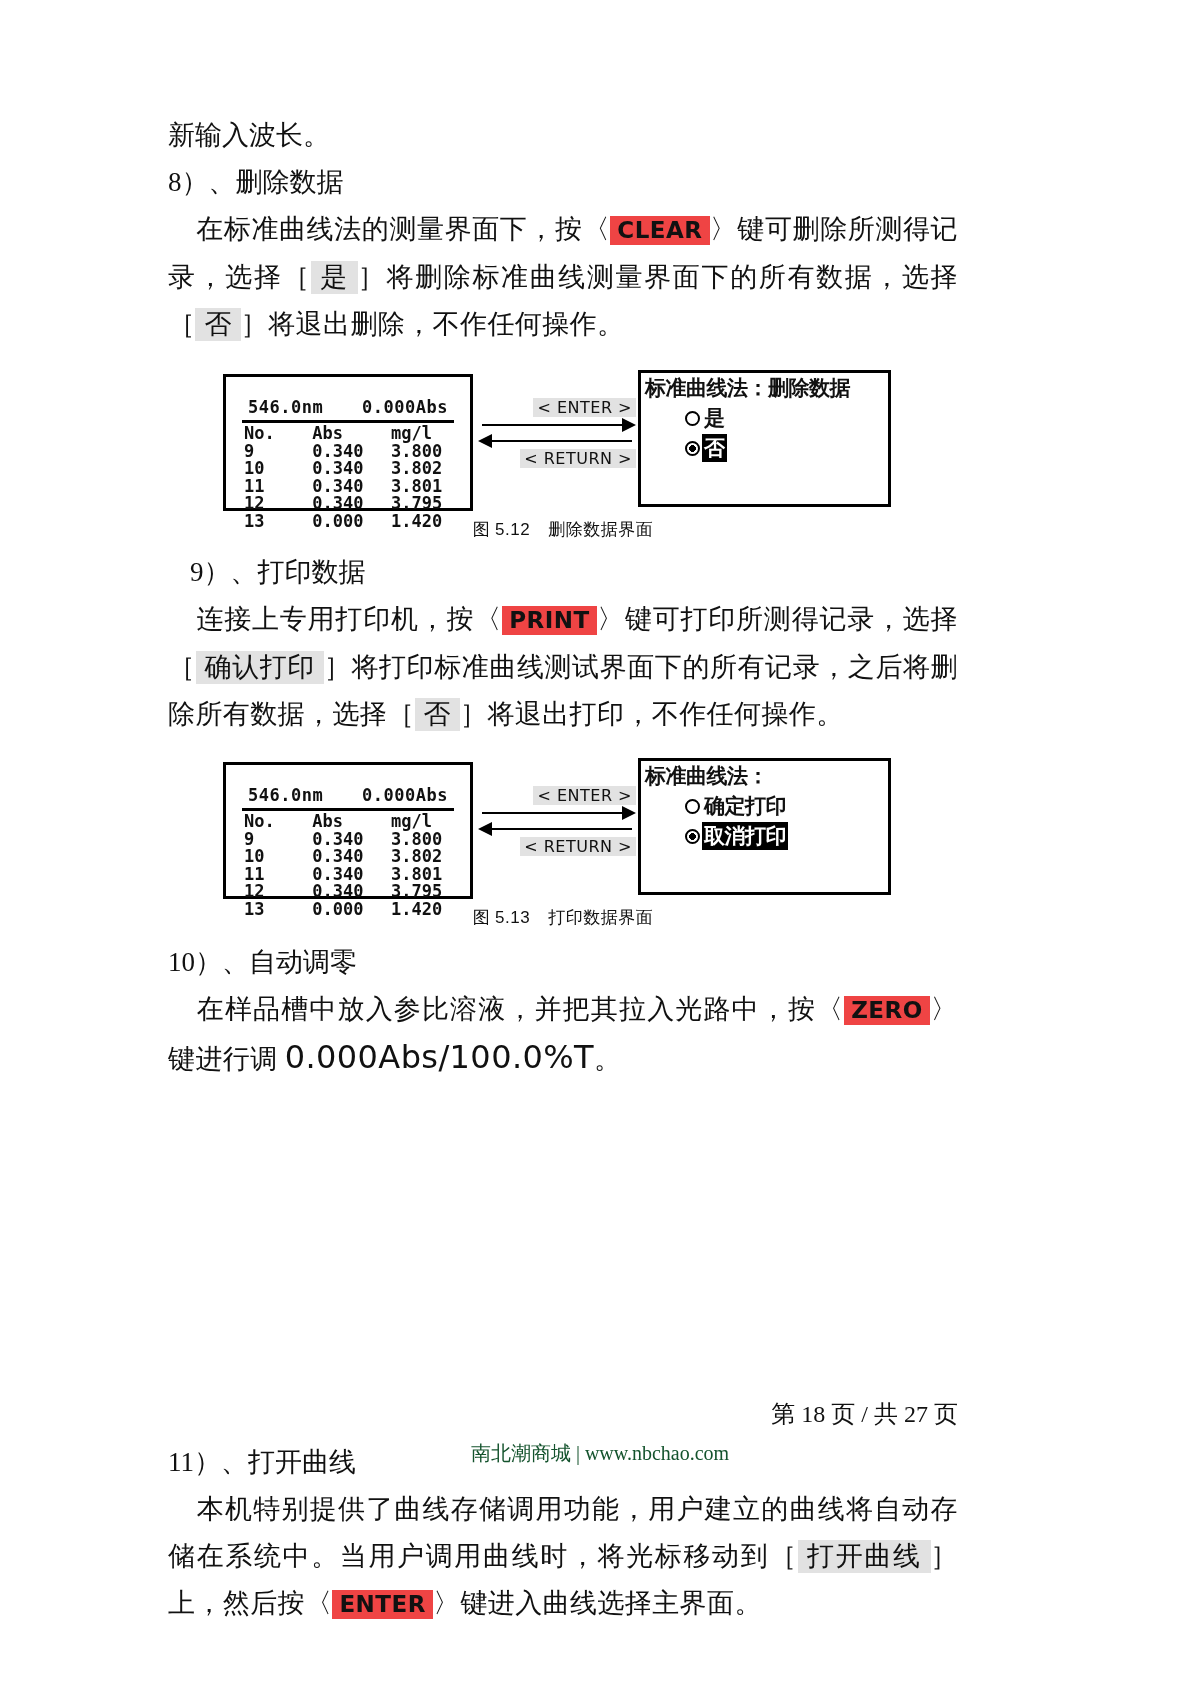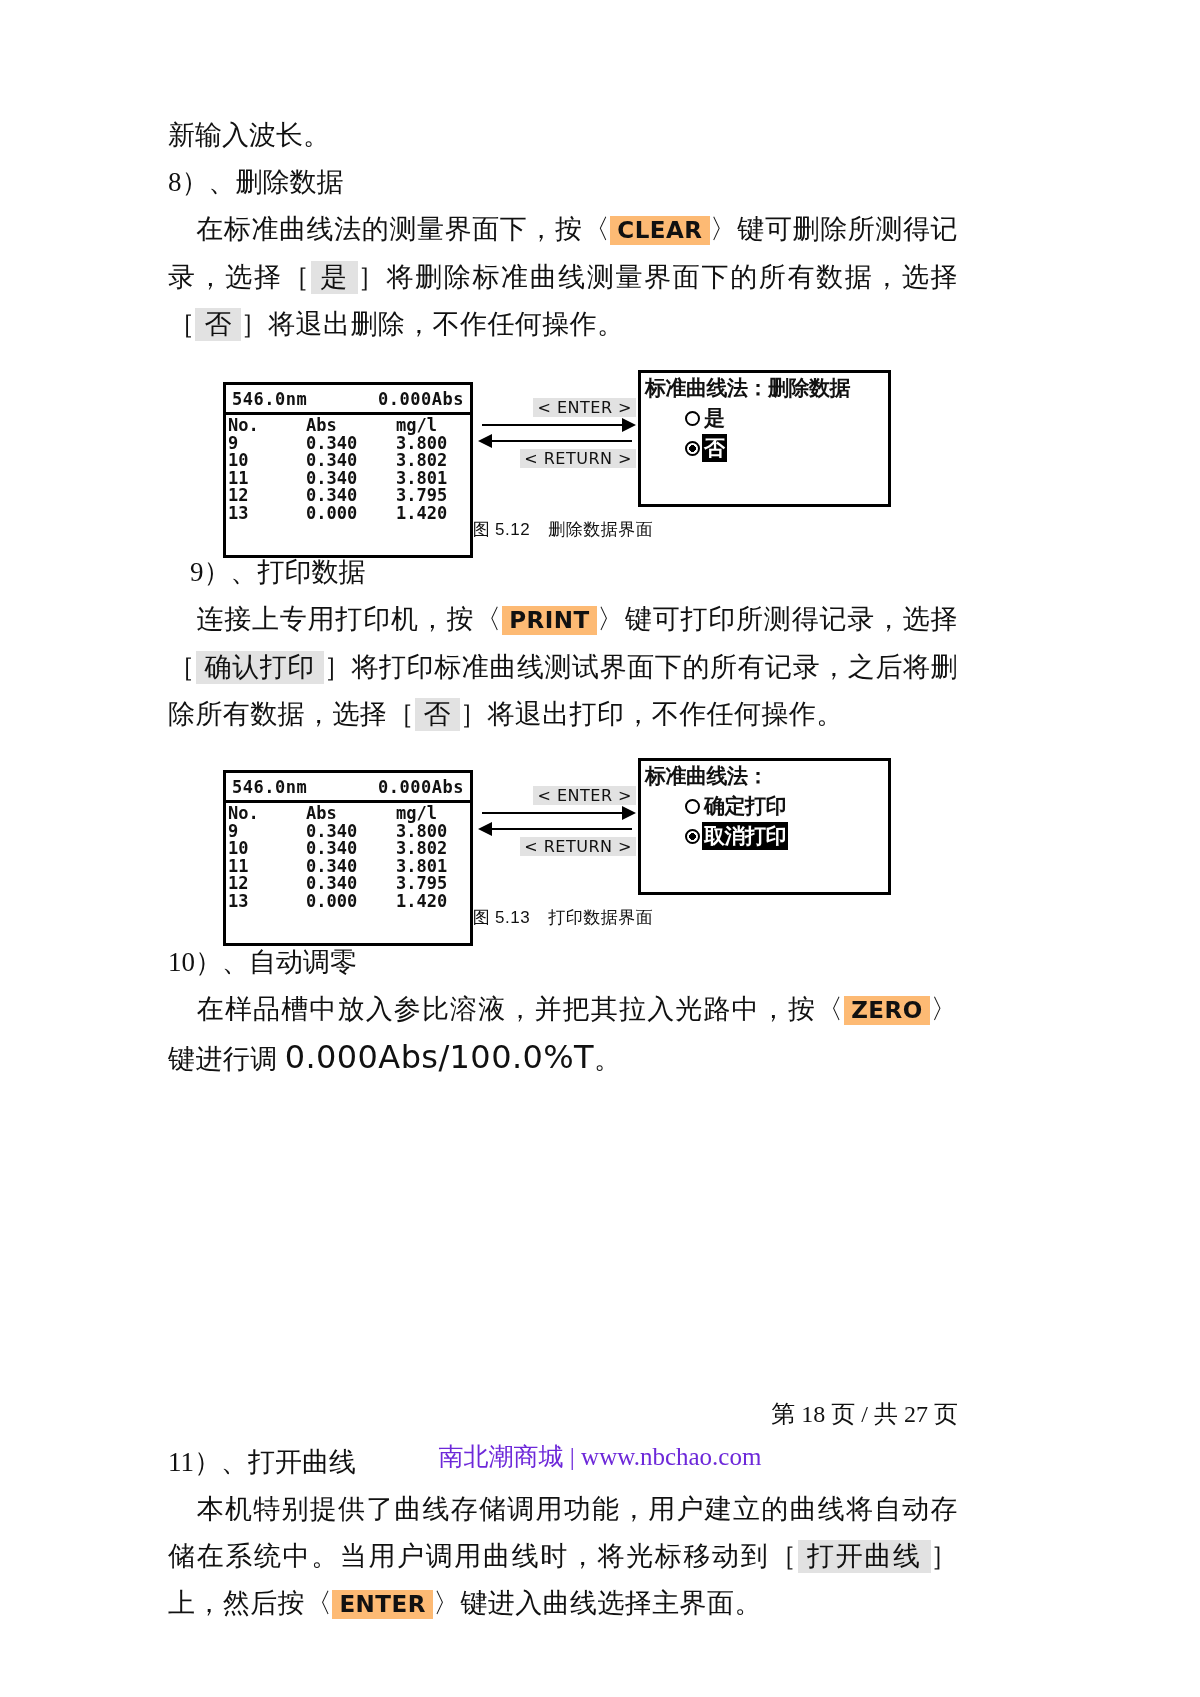--- a/index.html
+++ b/index.html
@@ -24,21 +24,21 @@
     font-family:"Liberation Serif","DejaVu Serif",serif;
   }
   .heading {
     font-size:27px;
     line-height:47px;
     margin:0;
     font-family:"Liberation Serif","DejaVu Serif",serif;
   }
   .sp { display:inline-block; width:28px; }
   .key {
-    background:#fdba74;
+    background:#ef4444;
     font-family:"DejaVu Sans","Liberation Sans",sans-serif;
     font-weight:600;
     font-size:23px;
     padding:1px 7px 2px 7px;
     letter-spacing:0.5px;
   }
   .opt {
     background:#e2e2e2;
     padding:1px 9px 2px 9px;
   }
@@ -50,23 +50,23 @@
     position:relative;
     height:140px;
   }
   .lcd {
     position:absolute;
     border:3px solid #000;
     background:#fff;
     box-sizing:border-box;
   }
   .lcd-left {
-    left:55px; top:12px;
-    width:250px; height:176px;
-    padding:0;
+    left:55px; top:4px;
+    width:250px; height:137px;
+    padding:16px;
   }
   .lcd-head {
     height:27px;
     border-bottom:3px solid #000;
     display:flex;
     align-items:center;
     justify-content:space-between;
     padding:0 6px;
     font-family:"DejaVu Sans Mono","Liberation Mono",monospace;
     font-weight:bold;
@@ -165,22 +165,22 @@
   .pagenum {
     position:absolute; left:0; right:0; top:1398px;
     text-align:right;
     padding-right:0px;
     font-size:24px;
     font-family:"Liberation Serif","DejaVu Serif",serif;
   }
   .watermark {
     position:absolute; left:0; right:0; top:1440px;
     text-align:center;
-    font-size:25px;
-    color:#6d28d9;
+    font-size:20px;
+    color:#14532d;
     font-family:"Liberation Serif","DejaVu Serif",serif;
   }
 </style>
 </head>
 <body>
 
 <div class="page">
   <div class="content">
 
     <p class="heading">新输入波长。</p>

